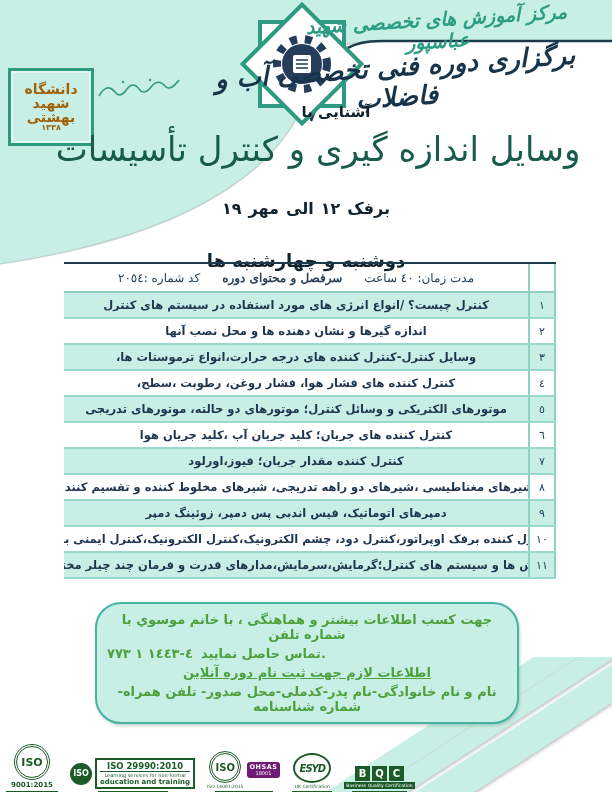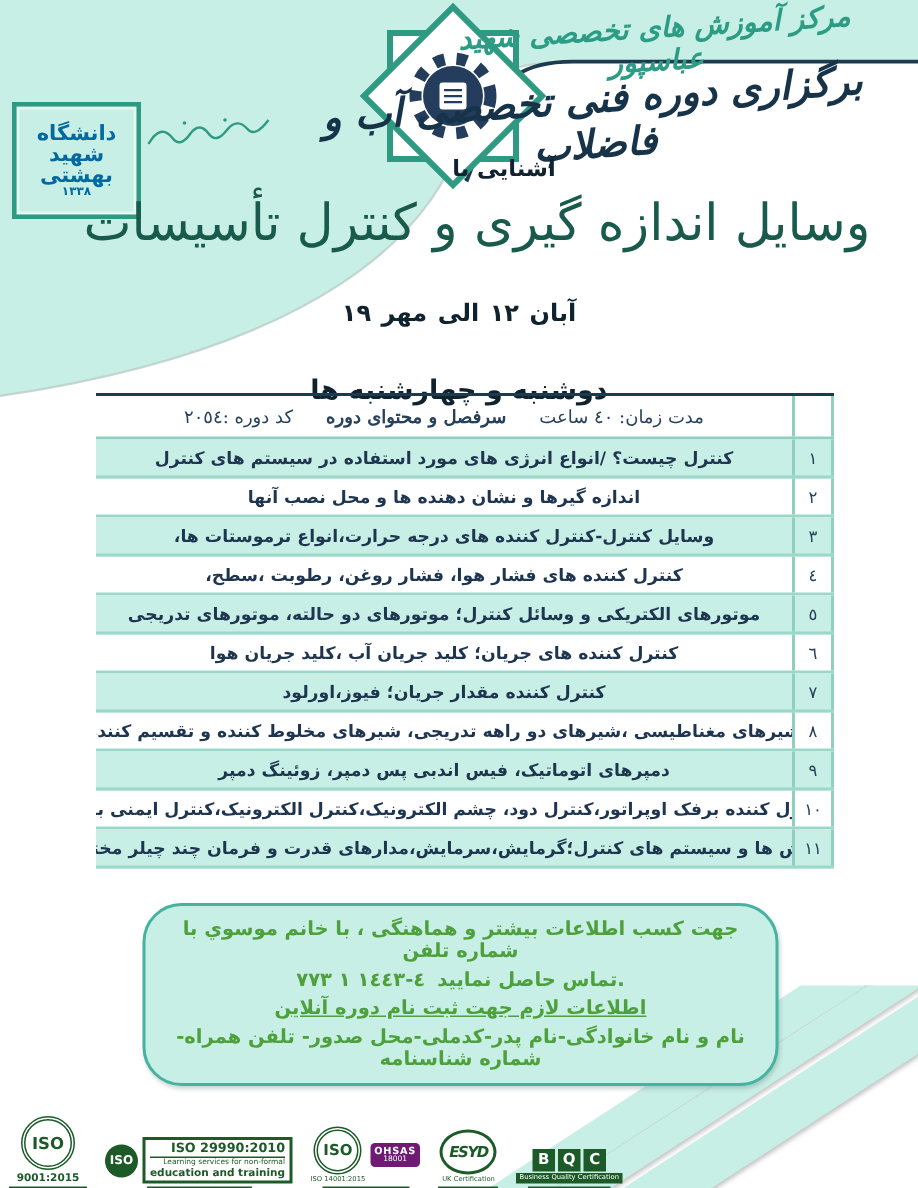--- a/index.html
+++ b/index.html
@@ -11,21 +11,21 @@
   .decor-svg{position:absolute;top:0;left:0;z-index:0;}
 
   .org-callig{position:absolute;top:8px;right:10px;width:330px;z-index:3;
     color:#2c9c84;font-size:19px;font-weight:bold;font-style:italic;text-align:center;
     transform:rotate(-3.5deg);}
   .event-callig{position:absolute;top:52px;right:6px;width:420px;z-index:3;
     color:#16334a;font-size:26px;font-weight:bold;font-style:italic;text-align:center;
     transform:rotate(-4deg);}
 
   .beheshti-logo{position:absolute;top:68px;left:8px;width:80px;height:72px;z-index:2;
-    border:3px solid #2f9a82;box-shadow:inset 0 0 0 2px #e4f7f1;color:#0369a1;
+    border:3px solid #2f9a82;box-shadow:inset 0 0 0 2px #e4f7f1;color:#a16207;
     display:flex;flex-direction:column;align-items:center;justify-content:center;
     font-weight:bold;line-height:1.02;text-align:center;}
   .beheshti-logo .bl{font-size:14px;}
   .beheshti-logo .by{font-size:8px;}
 
   .octagon-logo{position:absolute;top:0px;left:222px;z-index:2;}
   .signature-svg{position:absolute;top:74px;left:95px;z-index:2;}
 
   .intro-line{position:absolute;top:103px;left:60px;right:0;z-index:3;text-align:center;
     color:#10222e;font-size:15px;font-weight:bold;}
@@ -53,35 +53,35 @@
   .t-head .h-subject{font-weight:bold;}
   .row-alt{background:#c8efe5;}
 
   
   .contact-box{position:absolute;top:588px;left:95px;width:424px;height:122px;z-index:3;
     background:#c8efe5;border:2px solid #46b3a1;border-radius:26px;
     box-shadow:1px 2px 3px rgba(100,130,125,.35);
     display:flex;flex-direction:column;justify-content:center;gap:4px;
     color:#4da03c;font-weight:bold;font-size:13px;text-align:center;direction:rtl;
     padding:6px 10px;box-sizing:border-box;margin-top:14px;}
-  .phone-line{display:flex;direction:ltr;justify-content:center;gap:8px;}
+  .phone-line{display:flex;direction:ltr;gap:8px;}
   .contact-underline{text-decoration:underline;}
 
   
   .certs{position:absolute;left:6px;top:744px;z-index:3;display:flex;align-items:flex-end;
     gap:12px;color:#1c5a28;}
   .cert{display:flex;flex-direction:column;align-items:center;}
   .iso-circle{width:30px;height:30px;border:3px double #1c5a28;border-radius:50%;
     display:flex;align-items:center;justify-content:center;font-size:11px;font-weight:bold;}
   .iso-small{font-size:7px;margin-top:1px;}
   .cert-bar{height:2px;background:#1c5a28;margin-top:2px;}
   .iso29990{display:flex;align-items:center;gap:3px;}
   .iso-disc{width:22px;height:22px;background:#1c5a28;color:#fff;border-radius:50%;
     display:flex;align-items:center;justify-content:center;font-size:8px;font-weight:bold;}
-  .iso29990-box{border:2px solid #1c5a28;padding:1px 3px;text-align:right;}
+  .iso29990-box{border:2px solid #1c5a28;padding:1px 3px;text-align:center;}
   .iso29990-box .l1{font-size:8.5px;font-weight:bold;border-bottom:1px solid #1c5a28;}
   .iso29990-box .l2{font-size:5px;}
   .iso29990-box .l3{font-size:7px;font-weight:bold;}
   .duo{display:flex;align-items:center;gap:3px;}
   .ohsas-box{background:#701a75;color:#fff;border-radius:3px;padding:2px 3px;
     text-align:center;line-height:1;}
   .ohsas-box .o1{font-size:6.5px;font-weight:bold;letter-spacing:.5px;}
   .ohsas-box .o2{font-size:5px;}
   .esyd-mark{width:34px;height:26px;border:2px solid #1c5a28;border-radius:50%;
     display:flex;align-items:center;justify-content:center;
@@ -142,32 +142,32 @@
   </svg>
 
   <div class="intro-line">آشنایی با</div>
   <div class="main-title">وسایل اندازه گیری و کنترل تأسیسات</div>
 
   <div class="date-line">
     <span>١٩</span>
     <span>مهر</span>
     <span>الی</span>
     <span>١٢</span>
-    <span>آبان</span>
+    <span>برفک</span>
   </div>
 
   <div class="weekday-line">دوشنبه و چهارشنبه ها</div>
 
   <div class="course-table">
     <div class="t-head">
       <div class="t-num"></div>
       <div class="t-cell">
         <span>مدت زمان: ٤٠ ساعت</span>
         <span class="h-subject">سرفصل و محتوای دوره</span>
-        <span>کد دوره :٢٠٥٤</span>
+        <span>کد شماره :٢٠٥٤</span>
       </div>
     </div>
 
     <div class="t-row row-alt">
       <div class="t-num">١</div>
       <div class="t-cell">کنترل چیست؟ /انواع انرژی های مورد استفاده در سیستم های کنترل</div>
     </div>
     <div class="t-row">
       <div class="t-num">٢</div>
       <div class="t-cell">اندازه گیرها و نشان دهنده ها و محل نصب آنها</div>

